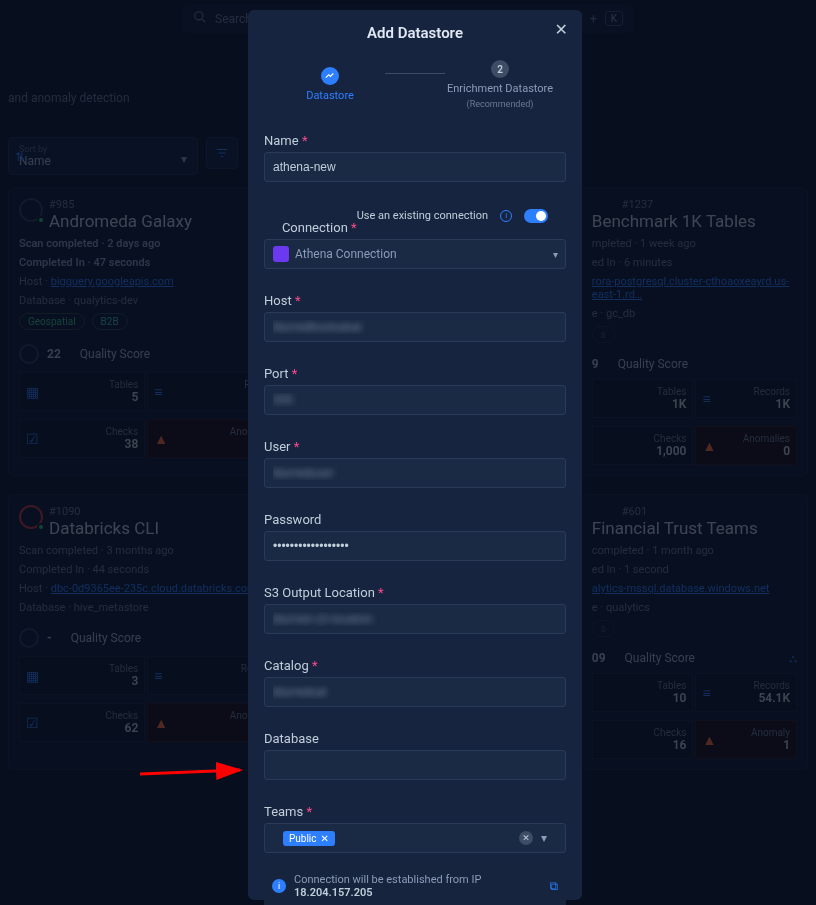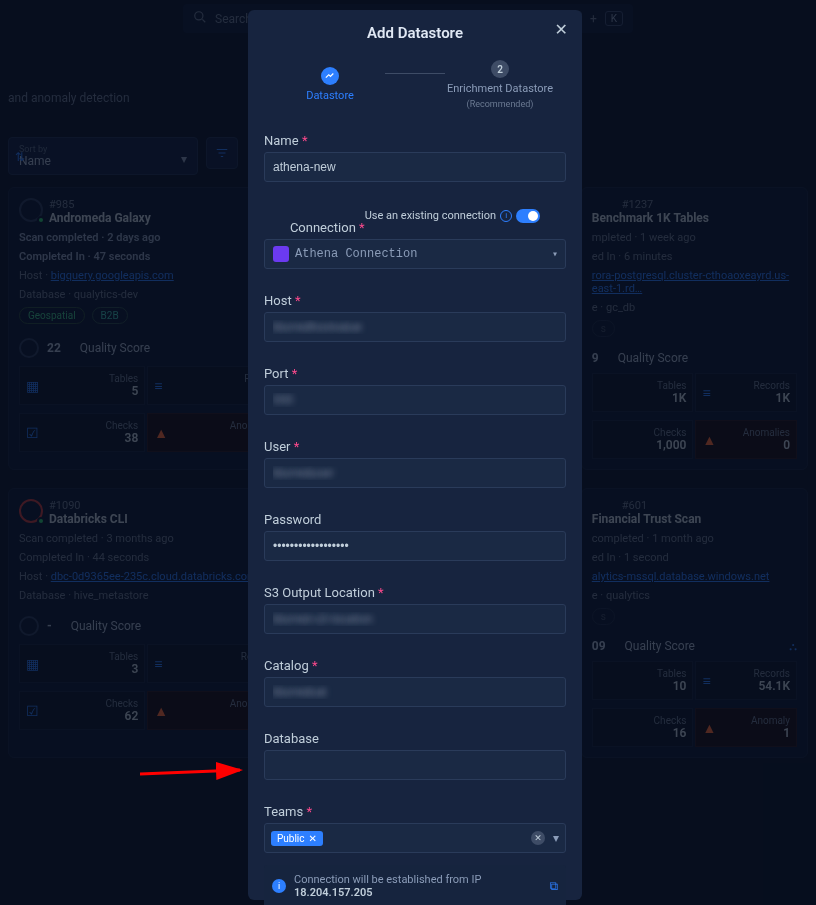--- a/index.html
+++ b/index.html
@@ -72,21 +72,21 @@
   .cards-row { display: flex; gap: 10px; margin-top: 12px; }
   .card {
     background: #0d1a32;
     border: 1px solid #15233f;
     border-radius: 6px;
     padding: 10px;
     width: 280px;
     position: relative;
   }
   .card-id { color: #6b7a92; font-size: 11px; margin-left: 30px; }
-  .card-title { color: #c0ceda; font-weight: 700; font-size: 12px; margin-left: 30px;}
+  .card-title { color: #c0ceda; font-weight: 400; font-size: 17px; margin-left: 30px;}
   .card-icon {
     position: absolute;
     top: 10px;
     left: 10px;
     width: 24px;
     height: 24px;
     border-radius: 50%;
     border: 2px solid #2a3b5a;
   }
   .status-dot {
@@ -232,21 +232,21 @@
     border-radius: 3px;
     padding: 6px 8px;
     color: #c0ceda;
     font-size: 12px;
     height: 30px;
   }
   .form-input.blurred {
     color: transparent;
     text-shadow: 0 0 6px rgba(180,190,210,0.7);
   }
-  .select-wrap { position: relative; font-family: Liberation Mono, monospace; }
+  .select-wrap { position: relative; }
   .select-wrap::after {
     content: "▾";
     position: absolute;
     right: 8px;
     top: 50%;
     transform: translateY(-50%);
     color: #8b9cb8;
     font-size: 10px;
     pointer-events: none;
   }
@@ -261,21 +261,21 @@
     height: 30px;
   }
   .conn-icon {
     width: 16px; height: 16px;
     background: #6b3af0;
     border-radius: 3px;
   }
   .toggle-row {
     display: flex;
     align-items: center;
-    gap: 4px;
+    gap: 12px;
     font-size: 11px;
     color: #c0ceda;
   }
   .info-circle {
     width: 12px; height: 12px;
     border: 1px solid #2d7fff;
     border-radius: 50%;
     color: #2d7fff;
     font-size: 8px;
     display: flex;
@@ -293,21 +293,21 @@
     position: absolute;
     right: 2px; top: 2px;
     width: 10px; height: 10px;
     background: #fff;
     border-radius: 50%;
   }
   .chip-input {
     background: #1a2944;
     border: 1px solid #2a3b5a;
     border-radius: 3px;
-    padding: 4px 6px;
+    padding: 4px 18px;
     display: flex;
     align-items: center;
     gap: 4px;
     height: 30px;
   }
   .chip {
     background: #2d7fff;
     color: #fff;
     border-radius: 3px;
     padding: 2px 6px;
@@ -560,21 +560,21 @@
             <div class="stat-text">
               <div class="stat-label">Anomali</div>
               <div class="stat-val">14</div>
             </div>
           </div>
       </div>
     </div>
     <div style="width:280px"></div>
     <div class="card" style="width:230px">
       <div class="card-id">#601</div>
-      <div class="card-title" style="margin-left:0">Financial Trust Scan</div>
+      <div class="card-title" style="margin-left:0">Financial Trust Teams</div>
       <div class="card-meta">completed · 1 month ago</div>
       <div class="card-meta">ed In · 1 second</div>
       <div class="card-meta"><span class="card-link">alytics-mssql.database.windows.net</span></div>
       <div class="card-meta">e · qualytics</div>
       <div class="tag notag" style="opacity:0.5">s</div>
       <div class="quality-row"><b>09</b>&nbsp;<span>Quality Score</span><span class="hier" style="color:#2d7fff">⛬</span></div>
       <div class="stats">
         <div class="stat">
             <div class="stat-text">
               <div class="stat-label">Tables</div>

